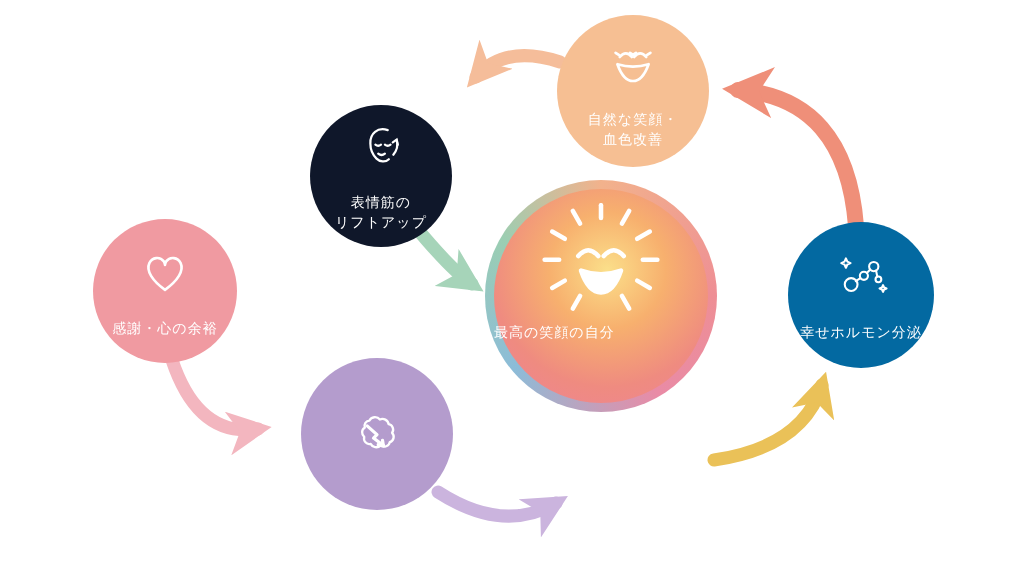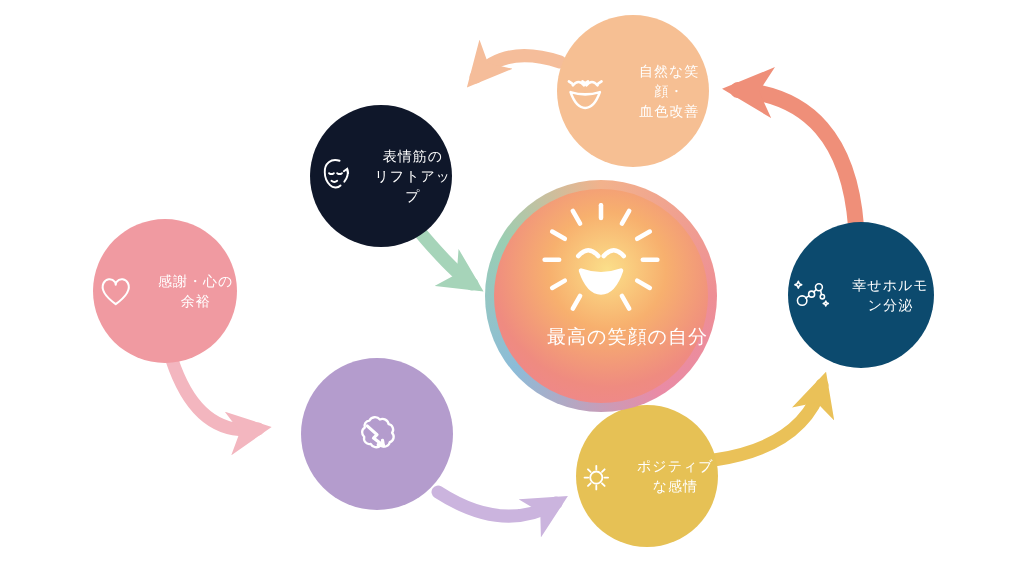--- a/index.html
+++ b/index.html
@@ -1,37 +1,37 @@
 <!DOCTYPE html>
 <html><head>
 <meta charset="utf-8">
 <style>
   html,body{margin:0;padding:0;background:#ffffff;}
   body{font-family:"DejaVu Sans","Liberation Sans",sans-serif;}
   .canvas{position:relative;width:1024px;height:572px;background:#ffffff;overflow:hidden;}
   .arrows{position:absolute;left:0;top:0;width:1024px;height:572px;z-index:1;pointer-events:none;}
-  .node{position:absolute;z-index:2;border-radius:50%;display:flex;flex-direction:row;
+  .node{position:absolute;z-index:2;border-radius:50%;display:flex;flex-direction:column;
         align-items:center;justify-content:center;gap:16px;text-align:center;}
   .node svg{display:block;}
   .node-label{color:#ffffff;font-size:14px;line-height:1.45;letter-spacing:1px;
         white-space:pre-line;font-weight:500;text-align:center;}
   
   .n-gratitude{left:93px;top:219px;width:144px;height:144px;}
   .n-facial{left:310px;top:105px;width:142px;height:142px;}
   .n-smile{left:557px;top:15px;width:152px;height:152px;}
   .n-stress{left:301px;top:358px;width:152px;height:152px;}
   .n-positive{left:576px;top:405px;width:142px;height:142px;}
   .n-hormone{left:788px;top:222px;width:146px;height:146px;}
   
   .center-ring{position:absolute;left:485px;top:180px;width:232px;height:232px;border-radius:50%;z-index:2;}
   .center-fill{position:absolute;inset:9px;border-radius:50%;display:flex;flex-direction:column;
         align-items:center;justify-content:flex-start;}
   .center-face{margin-top:14px;}
-  .center-label{position:absolute;left:0;right:0;top:63%;color:#ffffff;font-size:19px;
-        letter-spacing:1px;font-weight:500;text-align:right;}
+  .center-label{position:absolute;left:0;right:0;top:63%;color:#ffffff;font-size:14px;
+        letter-spacing:1px;font-weight:500;text-align:left;}
 </style>
 </head>
 <body>
 
 <div class="canvas">
 
   <svg class="arrows" viewBox="0 0 1024 572">
     <defs>
       <marker id="head0" viewBox="0 0 8 8" refX="5.5" refY="4" markerWidth="3.4" markerHeight="3.4" orient="auto" markerUnits="strokeWidth">
         <path d="M0 0 L8 4 L0 8 L2.2 4 Z" fill="#f3b6bf"></path>
@@ -96,36 +96,22 @@
 
   <div class="node n-stress" style="background: rgb(180, 156, 205);">
     <svg width="60" height="58" viewBox="0 0 100 100" fill="none" stroke="#ffffff" stroke-linecap="round" stroke-linejoin="round">
       <path stroke-width="4" d="M37 27 C31 27 27 33 29 39 C23 42 23 51 28 55 C26 62 32 69 39 67 C42 73 51 75 56 70 C62 74 71 71 72 64 C79 62 81 53 76 48 C80 43 77 34 70 33 C69 26 61 22 55 25 C50 19 40 20 37 27 Z"></path>
       <path stroke-width="5.5" d="M33 36 L50 51 L44 57 L61 70"></path>
       <path stroke-width="5.5" d="M61 70 l-9 -1.5"></path>
       <path stroke-width="5.5" d="M61 70 l-1.5 -9"></path>
     </svg>
   </div>
 
-  <div class="node n-positive" style="background: rgb(230, 193, 85);">
-    <svg width="58" height="58" viewBox="0 0 100 100" fill="none" stroke="#ffffff" stroke-width="4.5" stroke-linecap="round">
-      <circle cx="50" cy="54" r="15"></circle>
-      <path d="M50 34 V25"></path>
-      <path d="M50 74 V83"></path>
-      <path d="M30 54 H21"></path>
-      <path d="M70 54 H79"></path>
-      <path d="M36 40 L29.5 33.5"></path>
-      <path d="M64 40 L70.5 33.5"></path>
-      <path d="M36 68 L29.5 74.5"></path>
-      <path d="M64 68 L70.5 74.5"></path>
-    </svg>
-    <div class="node-label">ポジティブな感情</div>
-  </div>
 
-  <div class="node n-hormone" style="background: #0c4a6e; justify-content: flex-end;">
+  <div class="node n-hormone" style="background: #0369a1;">
     <svg width="60" height="58" viewBox="0 0 100 100" fill="none" stroke="#ffffff" stroke-width="3.6" stroke-linecap="round" stroke-linejoin="round">
       <circle cx="33" cy="63" r="11"></circle>
       <circle cx="55" cy="48" r="7"></circle>
       <circle cx="72" cy="32" r="8"></circle>
       <circle cx="80" cy="54" r="5"></circle>
       <path d="M41 57 L49 52"></path>
       <path d="M60 43 L66 37"></path>
       <path d="M76 39 L78 49"></path>
       <path d="M24 18 L26.5 23.5 L32 26 L26.5 28.5 L24 34 L21.5 28.5 L16 26 L21.5 23.5 Z"></path>
       <path d="M88 64 L89.8 68 L94 69.8 L89.8 71.5 L88 75.5 L86.2 71.5 L82 69.8 L86.2 68 Z"></path>

